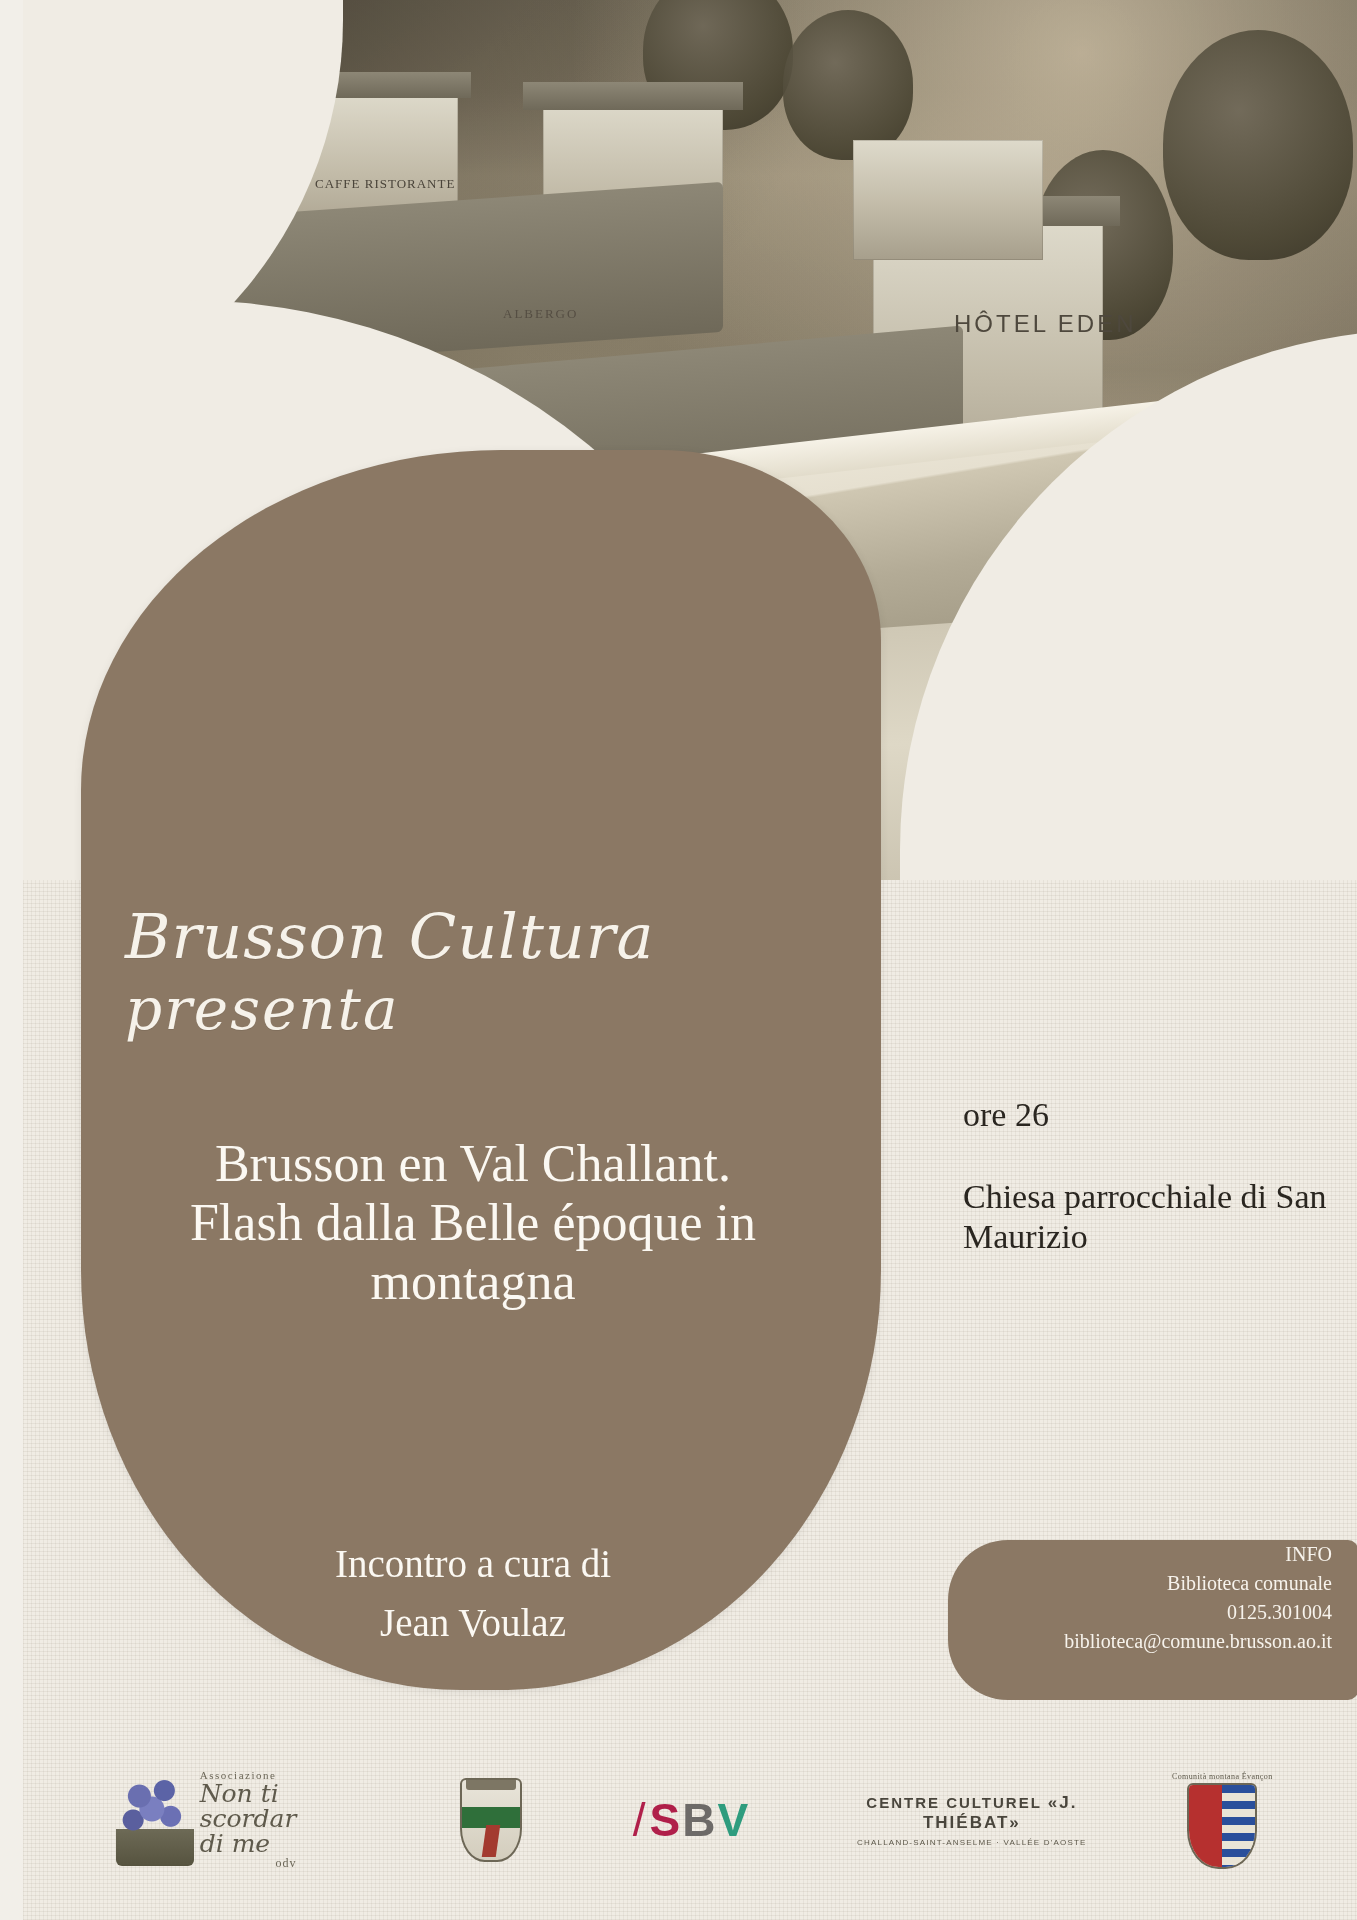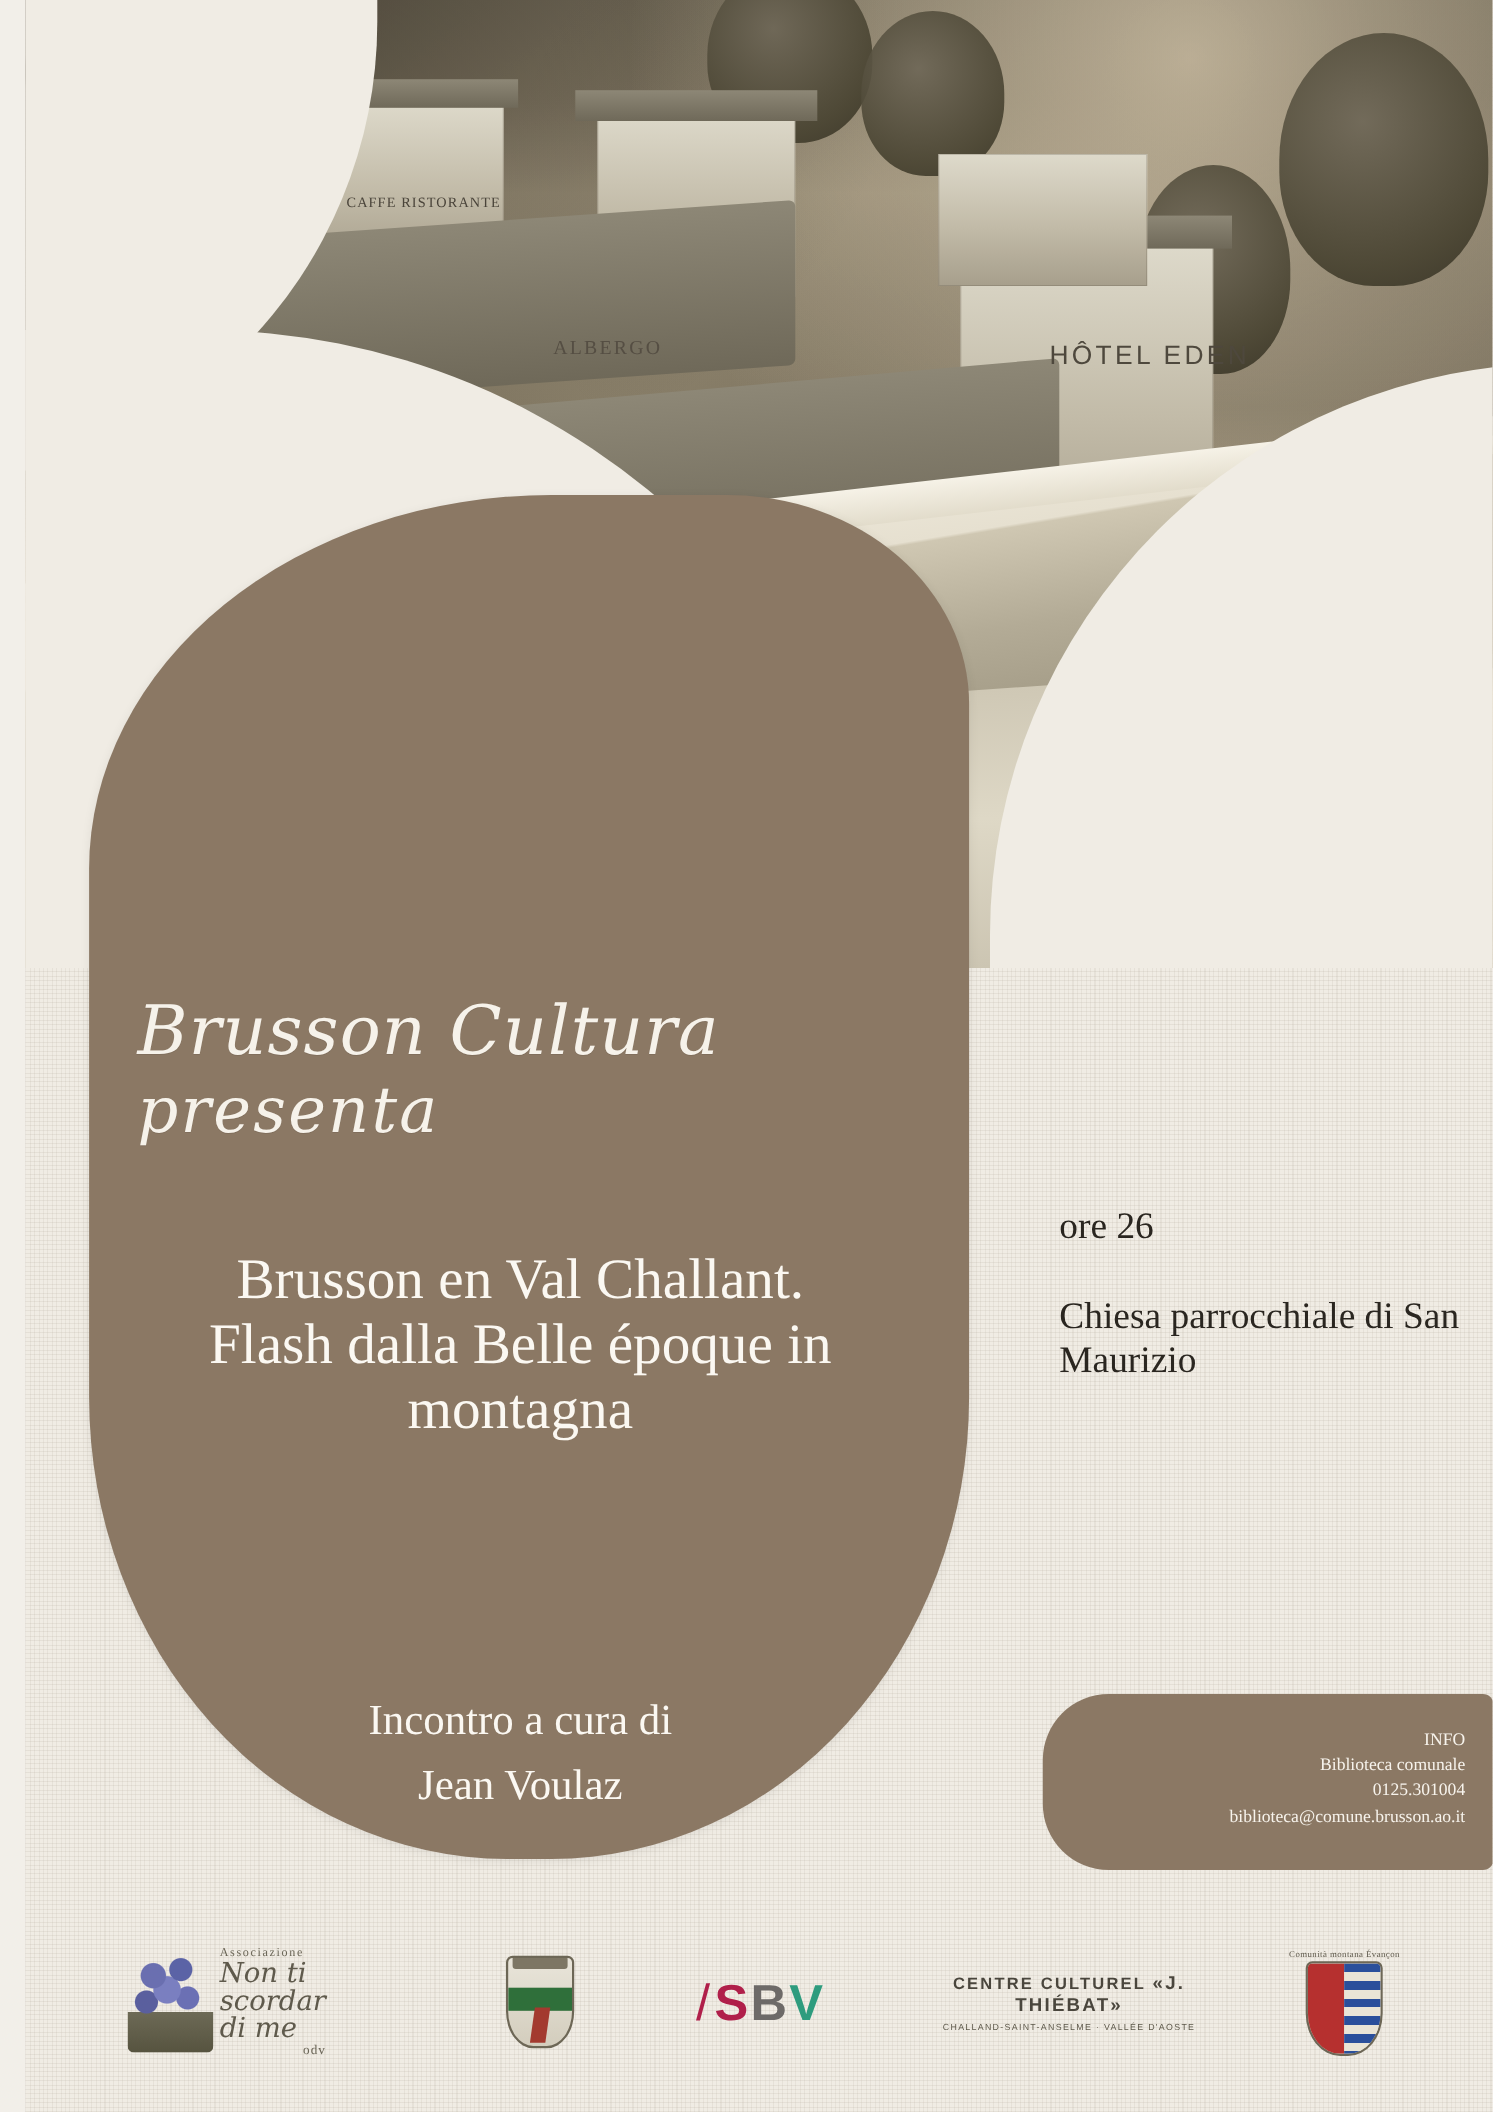--- a/index.html
+++ b/index.html
@@ -212,23 +212,23 @@
 
   
   #info-box {
     position: absolute;
     left: 925px; top: 1540px;
     width: 410px; height: 160px;
     background: #8b7864;
     border-radius: 60px 10px 10px 60px;
     color: #f7f3ec;
     text-align: right;
-    padding: 30px 26px 0 0;
+    padding: 0 26px 0 0;
     font-family: "Liberation Serif", serif;
-    font-size: 16px;
+    font-size: 20px;
     line-height: 1.45;
   }
 
   
   #logos {
     position: absolute;
     left: 0; bottom: 0;
     width: 1357px; height: 200px;
     display: flex;
     align-items: center;
@@ -369,21 +369,21 @@
 
     <div class="bld" style="left:850px; top:220px; width:230px; height:290px;"></div>
     <div class="roof" style="left:835px; top:196px; width:262px; height:30px;"></div>
 
     <div class="bld" style="left:830px; top:140px; width:190px; height:120px;"></div>
 
     <div class="roof" style="left:180px; top:200px; width:520px; height:150px; transform:skewY(-4deg); border-radius:6px;"></div>
     <div class="roof" style="left:380px; top:350px; width:560px; height:170px; transform:skewY(-5deg); border-radius:6px;"></div>
 
     <div style="position:absolute; left:292px; top:176px; font-size:13px; letter-spacing:1px; color:#4a443a; font-family:'Liberation Serif',serif;">CAFFE RISTORANTE</div>
-    <div style="position:absolute; left:480px; top:306px; font-size:18px; letter-spacing:2px; color:#554e43; font-family:'Liberation Serif',serif;">ALBERGO</div>
+    <div style="position:absolute; left:480px; top:306px; font-size:13px; letter-spacing:2px; color:#554e43; font-family:'Liberation Serif',serif;">ALBERGO</div>
     <div style="position:absolute; left:931px; top:310px; font-size:24px; letter-spacing:3px; color:#4e483d; font-family:Liberation Sans, sans-serif;">HÔTEL EDEN</div>
 
     <div id="photo-wall"></div>
     <div id="photo-wall-top"></div>
     <div id="photo-road"></div>
 
     <div id="man"></div>
     <div id="man-head"></div>
     <div id="man-hat"></div>
 

